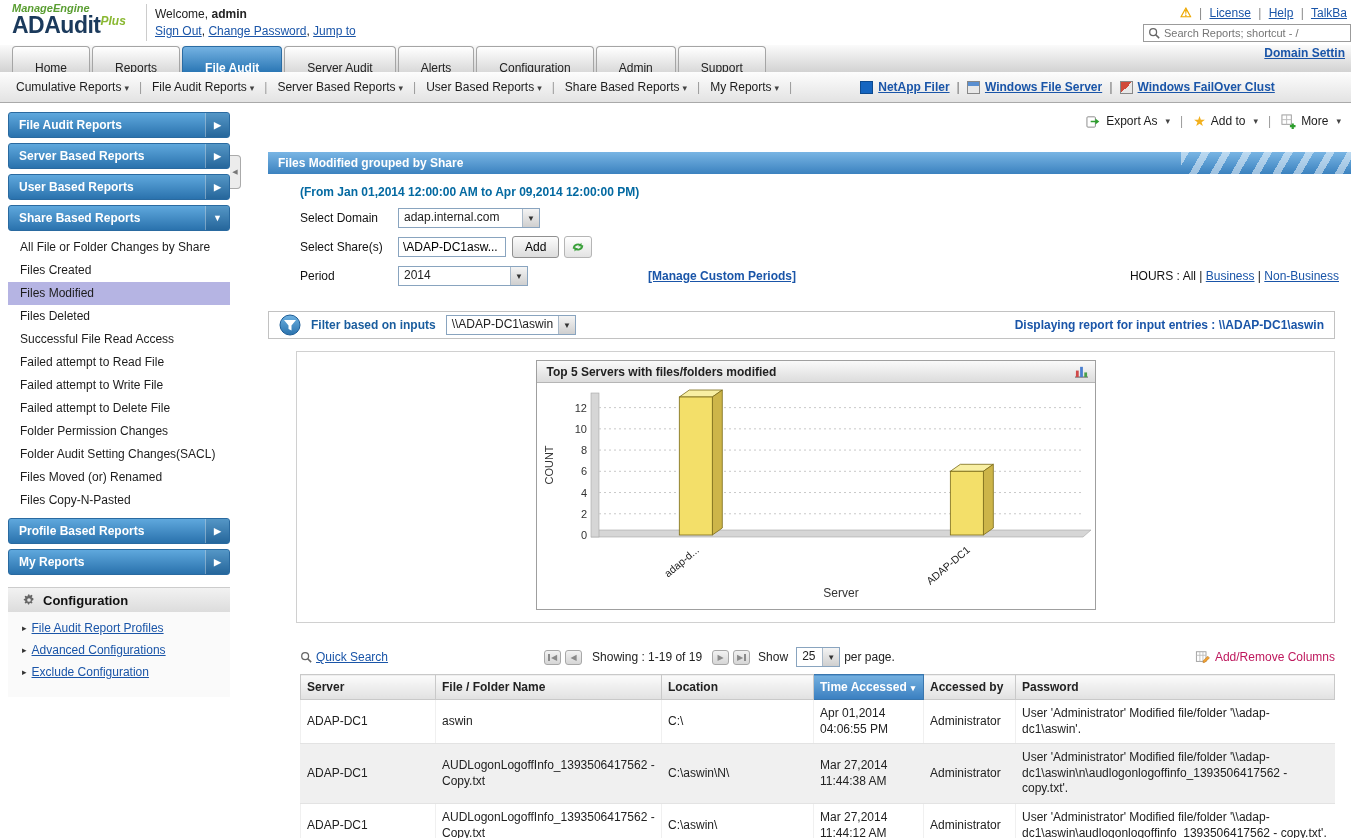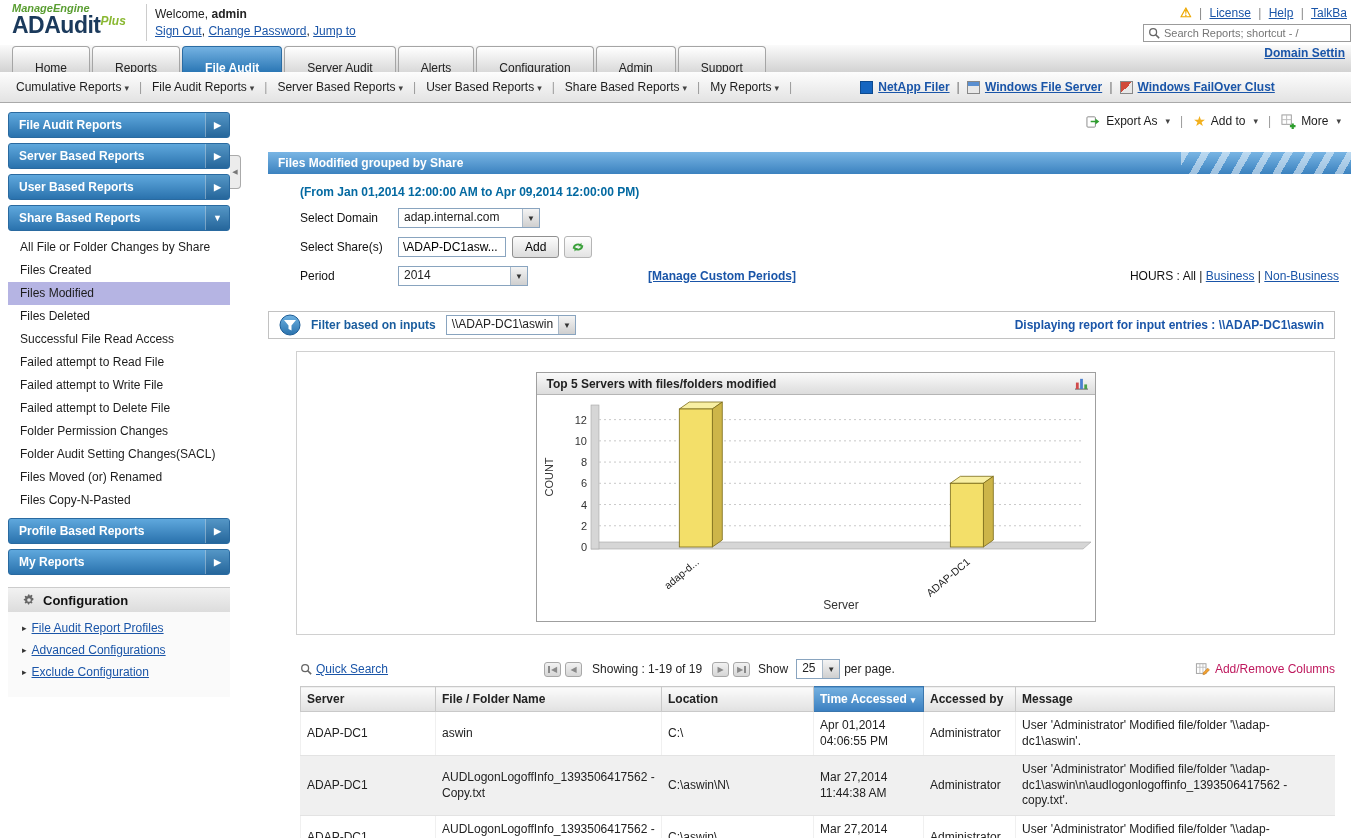--- a/index.html
+++ b/index.html
@@ -78,21 +78,21 @@
 .btn{border:1px solid #909090;border-radius:3px;background:linear-gradient(#fcfcfc,#dcdcdc);height:22px;
      padding:0 12px;font-size:12px;cursor:pointer;font-family:inherit;margin-left:6px}
 .icon-btn{width:28px;height:22px;border:1px solid #b5b5b5;border-radius:3px;background:linear-gradient(#fff,#e3e3e3);
           display:inline-flex;align-items:center;justify-content:center;cursor:pointer;margin-left:5px}
 .mcp-link{margin-left:120px;font-weight:bold}
 .hours{margin-left:auto;margin-right:12px;font-weight:normal;white-space:nowrap;color:#111}
 .filterbar{margin:24px 16px 0 0;border:1px solid #c2c2c2;height:28px;display:flex;align-items:center;
            padding:0 10px;gap:10px;background:#fff}
 .filter-label{color:#1a5d9e;font-weight:bold;font-size:12px}
 .displaying{margin-left:auto;color:#1a55a8;font-weight:bold}
-.chart-panel{margin:12px 16px 0 28px;border:1px solid #d0d0d0;padding:20px 0 12px;background:#fff}
+.chart-panel{margin:12px 16px 0 28px;border:1px solid #d0d0d0;padding:8px 0 12px;background:#fff}
 .chart-box{width:560px;margin:0 auto;border:1px solid #9f9f9f;background:#fff}
 .chart-hd{height:22px;background:linear-gradient(#fafafa,#dcdcdc);border-bottom:1px solid #b5b5b5;
           display:flex;align-items:center;padding:0 6px 0 10px;font-weight:bold;color:#222}
 .chart-hd .chart-ic{margin-left:auto;cursor:pointer}
 
 .tablewrap{margin:22px 16px 0 32px}
 .tcontrols{display:flex;align-items:center;height:24px;gap:6px}
 .qsearch{display:flex;align-items:center;gap:4px}
 .pager{display:flex;align-items:center;gap:4px;margin-left:150px}
 .pg{width:17px;height:15px;border:1px solid #a8a8a8;border-radius:3px;background:linear-gradient(#f2f2f2,#d6d6d6);
@@ -437,21 +437,21 @@
           <col style="width:92px">
           <col>
         </colgroup>
       <thead>
         <tr>
           <th>Server</th>
           <th>File / Folder Name</th>
           <th>Location</th>
           <th class="sorted"><span>Time Accessed</span><span class="sort-ic">▾</span></th>
           <th>Accessed by</th>
-          <th>Message</th>
+          <th>Password</th>
         </tr>
       </thead>
       <tbody>
         <tr>
           <td>ADAP-DC1</td>
           <td>aswin</td>
           <td>C:\</td>
           <td>Apr 01,2014 04:06:55 PM</td>
           <td>Administrator</td>
           <td>User 'Administrator' Modified file/folder '\\adap-dc1\aswin'.</td>

